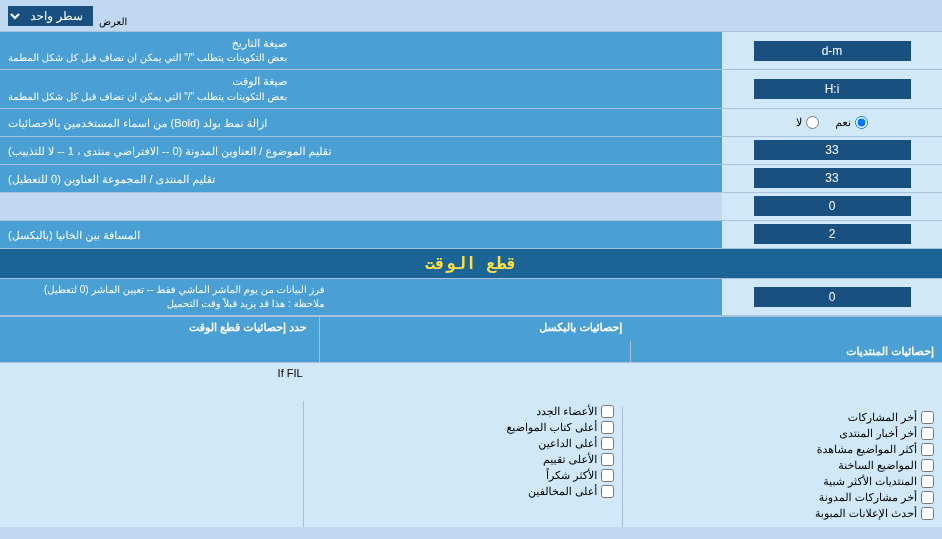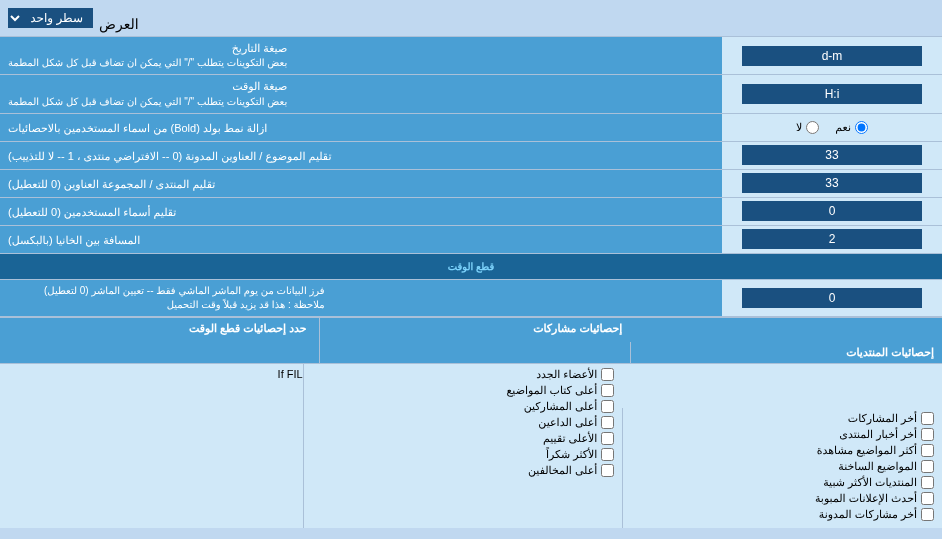--- a/index.html
+++ b/index.html
@@ -20,23 +20,24 @@
       min-height: 28px;
     }
     .row.section-header {
       background: #1a6496;
       justify-content: center;
       align-items: center;
       padding: 4px 8px;
       min-height: 26px;
     }
     .section-header-text {
-      color: #7dd3fc;
+      color: #fde047;
       font-weight: bold;
-      font-size: 10px;
+      font-size: 17px;
+      font-family: Liberation Mono, monospace;
     }
     .label-cell {
       background: #4a9fd4;
       color: #fff;
       padding: 4px 8px;
       display: flex;
       align-items: flex-end;
       justify-content: flex-end;
       text-align: right;
       flex: 1;
@@ -55,36 +56,36 @@
       padding: 3px 6px;
       min-width: 220px;
       flex-shrink: 0;
     }
     .input-field {
       background: #1a5080;
       color: #fff;
       border: none;
       padding: 3px 8px;
       font-size: 12px;
-      width: 180px;
+      width: 157px;
       text-align: center;
       direction: ltr;
     }
     .top-row {
       display: flex;
       align-items: center;
       justify-content: flex-end;
       background: #c0d8f0;
       padding: 4px 8px;
       border-bottom: 1px solid #aac0d8;
       gap: 6px;
     }
     .top-label {
       color: #000;
-      font-size: 14px;
+      font-size: 10px;
       margin-top: 12px;
     }
     .top-select {
       background: #1a5080;
       color: #fff;
       border: none;
       padding: 2px 6px;
       font-size: 12px;
       direction: rtl;
     }
@@ -180,23 +181,20 @@
     </div>
     <div class="label-cell">
       <span>تقليم المنتدى / المجموعة العناوين (0 للتعطيل)</span>
     </div>
   </div>
 
   <div class="row">
     <div class="input-cell">
       <input class="input-field" value="0" readonly="" style="">
     </div>
-    <div class="label-cell">
-      <span>تقليم أسماء المستخدمين (0 للتعطيل)</span>
-    </div>
   </div>
 
   <div class="row">
     <div class="input-cell">
       <input class="input-field" value="2" readonly="" style="">
     </div>
     <div class="label-cell">
       <span>المسافة بين الخانيا (بالبكسل)</span>
     </div>
   </div>
@@ -214,40 +212,39 @@
         <div>فرز البيانات من يوم الماشر الماشي فقط -- تعيين الماشر (0 لتعطيل)</div>
         <div style="font-size:10px;">ملاحظة : هذا قد يزيد قبلاً وقت التحميل</div>
       </div>
     </div>
   </div>
 
   <div style="background:#d0e8f8; border-top:1px solid #aac0d8;">
 
     <div style="display:flex; background:#4a9fd4; border-bottom:1px solid #aac0d8;">
       <div style="flex:1; padding:4px 8px; text-align:right; font-size:11px; font-weight:bold; color:#fff; border-left:1px solid #aac0d8;margin-top:24px;">إحصائيات المنتديات</div>
-      <div style="flex:1; padding:4px 8px; text-align:right; font-size:11px; font-weight:bold; color:#fff; border-left:1px solid #aac0d8;">إحصائيات مشاركات</div>
+      <div style="flex:1; padding:4px 8px; text-align:right; font-size:11px; font-weight:bold; color:#fff; border-left:1px solid #aac0d8;">إحصائيات بالبكسل</div>
       <div style="flex:1; padding:4px 12px; text-align:right; font-size:11px; font-weight:bold; color:#fff;">حدد إحصائيات قطع الوقت</div>
     </div>
 
     <div style="display:flex;">
 
       <div style="flex:1; padding:4px 8px; border-left:1px solid #aac0d8;margin-top:44px;">
         <label class="checkbox-item"><input type="checkbox" style=""> أخر المشاركات</label>
         <label class="checkbox-item"><input type="checkbox" style=""> أخر أخبار المنتدى</label>
         <label class="checkbox-item"><input type="checkbox" style=""> أكثر المواضيع مشاهدة</label>
         <label class="checkbox-item"><input type="checkbox" style=""> المواضيع الساخنة</label>
         <label class="checkbox-item"><input type="checkbox" style=""> المنتديات الأكثر شبية</label>
+        <label class="checkbox-item"><input type="checkbox" style=""> أخر مشاركات المدونة</label>
         <label class="checkbox-item"><input type="checkbox" style=""> أحدث الإعلانات المبوبة</label>
-        <label class="checkbox-item"><input type="checkbox" style=""> أخر مشاركات المدونة</label>
-      </div>
-
-      <div style="flex:1; padding:4px 8px; border-left:1px solid #aac0d8;">
+      </div>
+
+      <div style="flex:1; padding:4px 8px; border-left:1px solid #aac0d8;margin-top:38px;">
         <label class="checkbox-item"><input type="checkbox" style=""> الأعضاء الجدد</label>
         <label class="checkbox-item"><input type="checkbox" style=""> أعلى كتاب المواضيع</label>
-        <label class="checkbox-item"><input type="checkbox" style=""> أعلى المشاركين</label>
         <label class="checkbox-item"><input type="checkbox" style=""> أعلى الداعين</label>
         <label class="checkbox-item"><input type="checkbox" style=""> الأعلى تقييم</label>
         <label class="checkbox-item"><input type="checkbox" style=""> الأكثر شكراً</label>
         <label class="checkbox-item"><input type="checkbox" style=""> أعلى المخالفين</label>
       </div>
 
       <div style="flex:1; padding:4px 0;">
         <div style="font-size:11px; color:#000; text-align:right;">If FIL</div>
       </div>
     </div>

